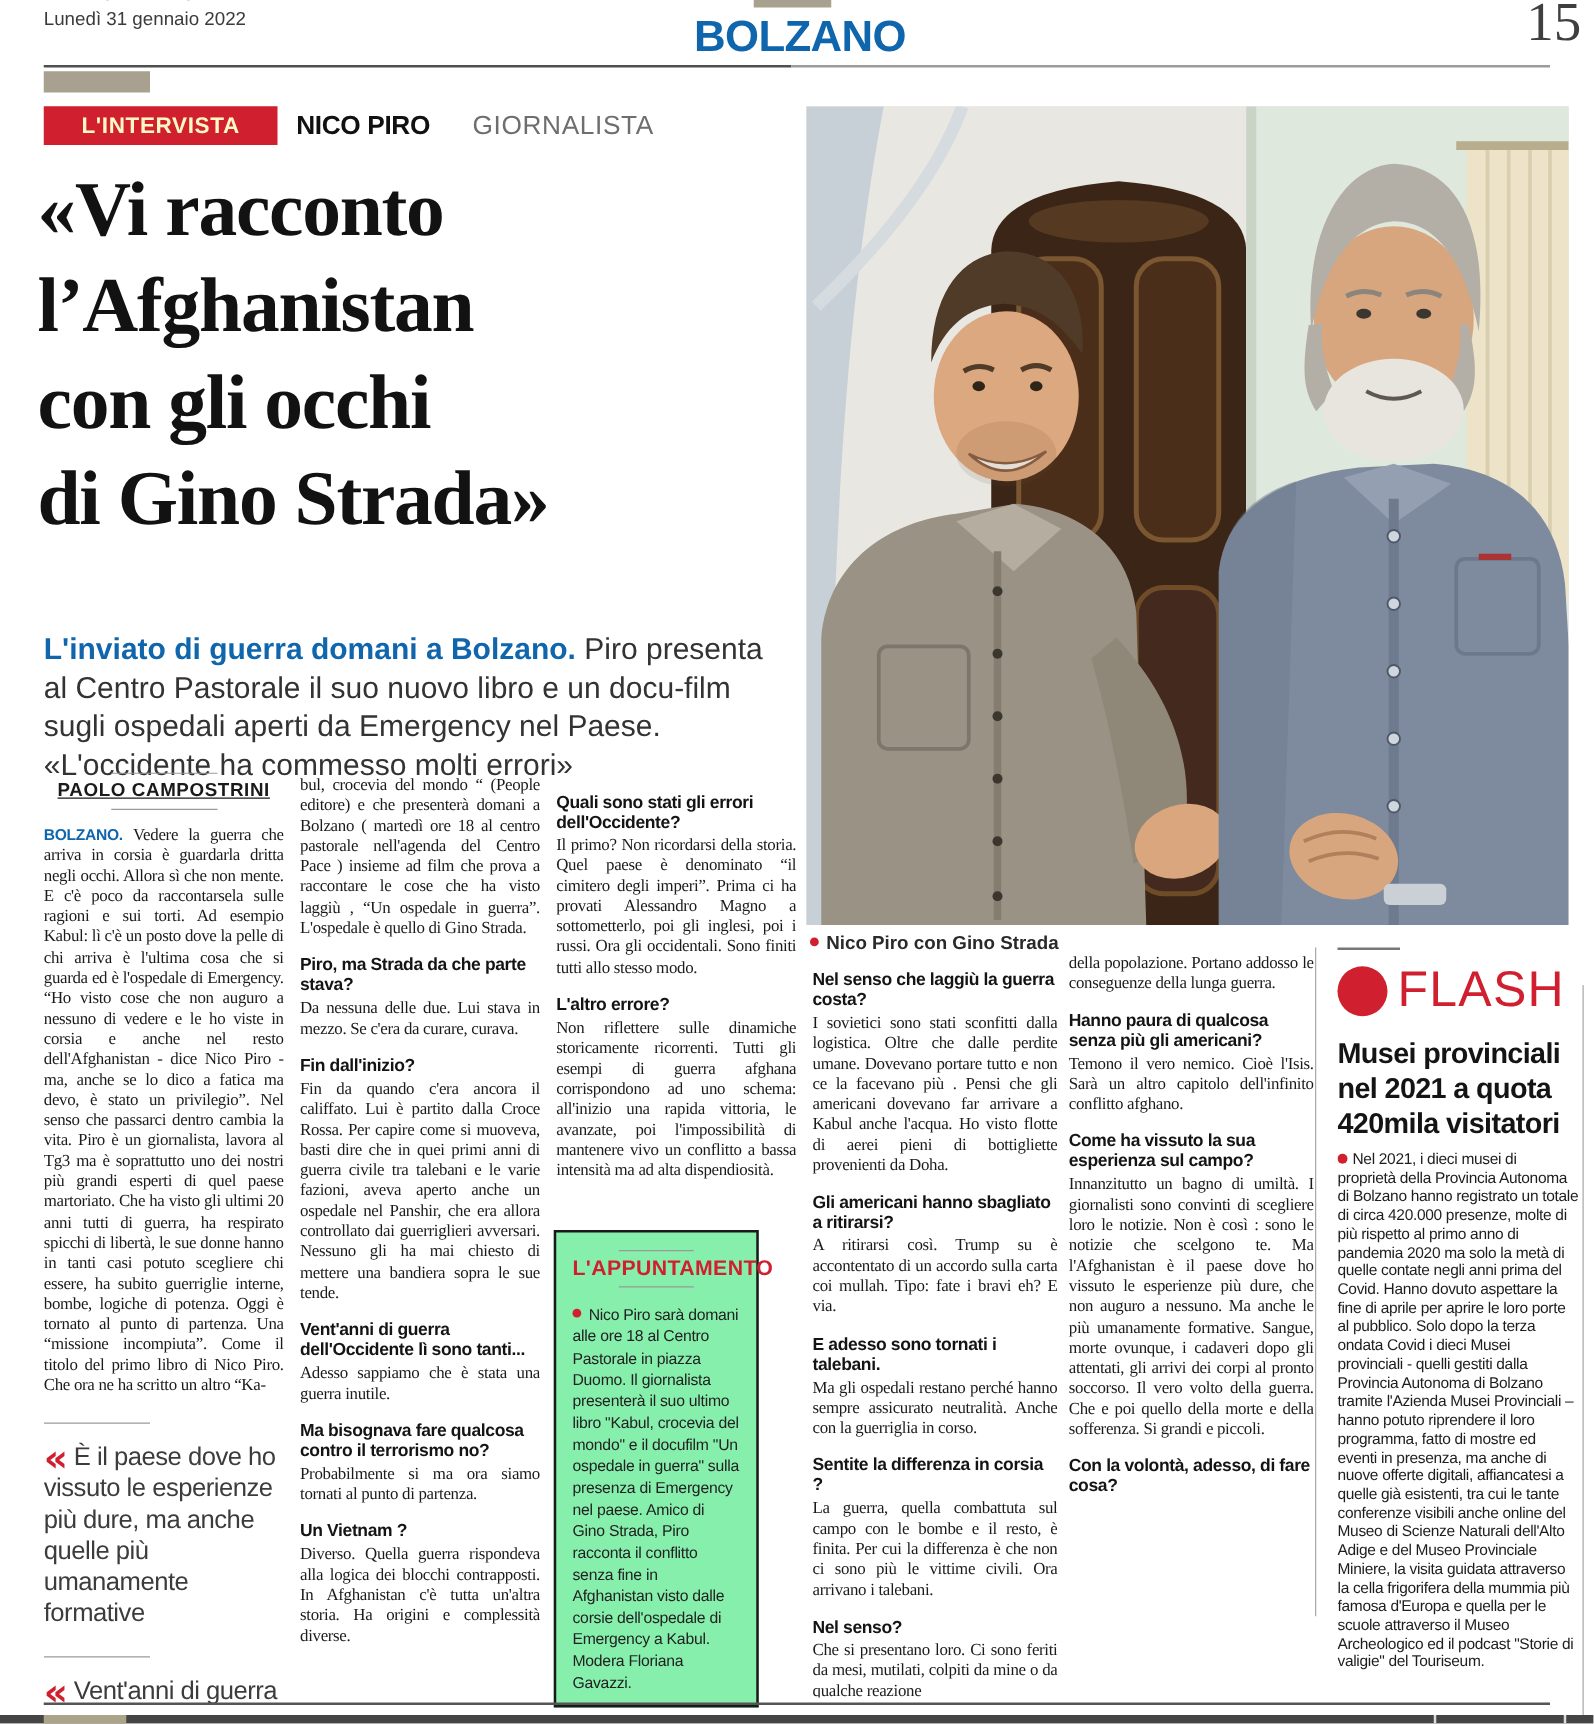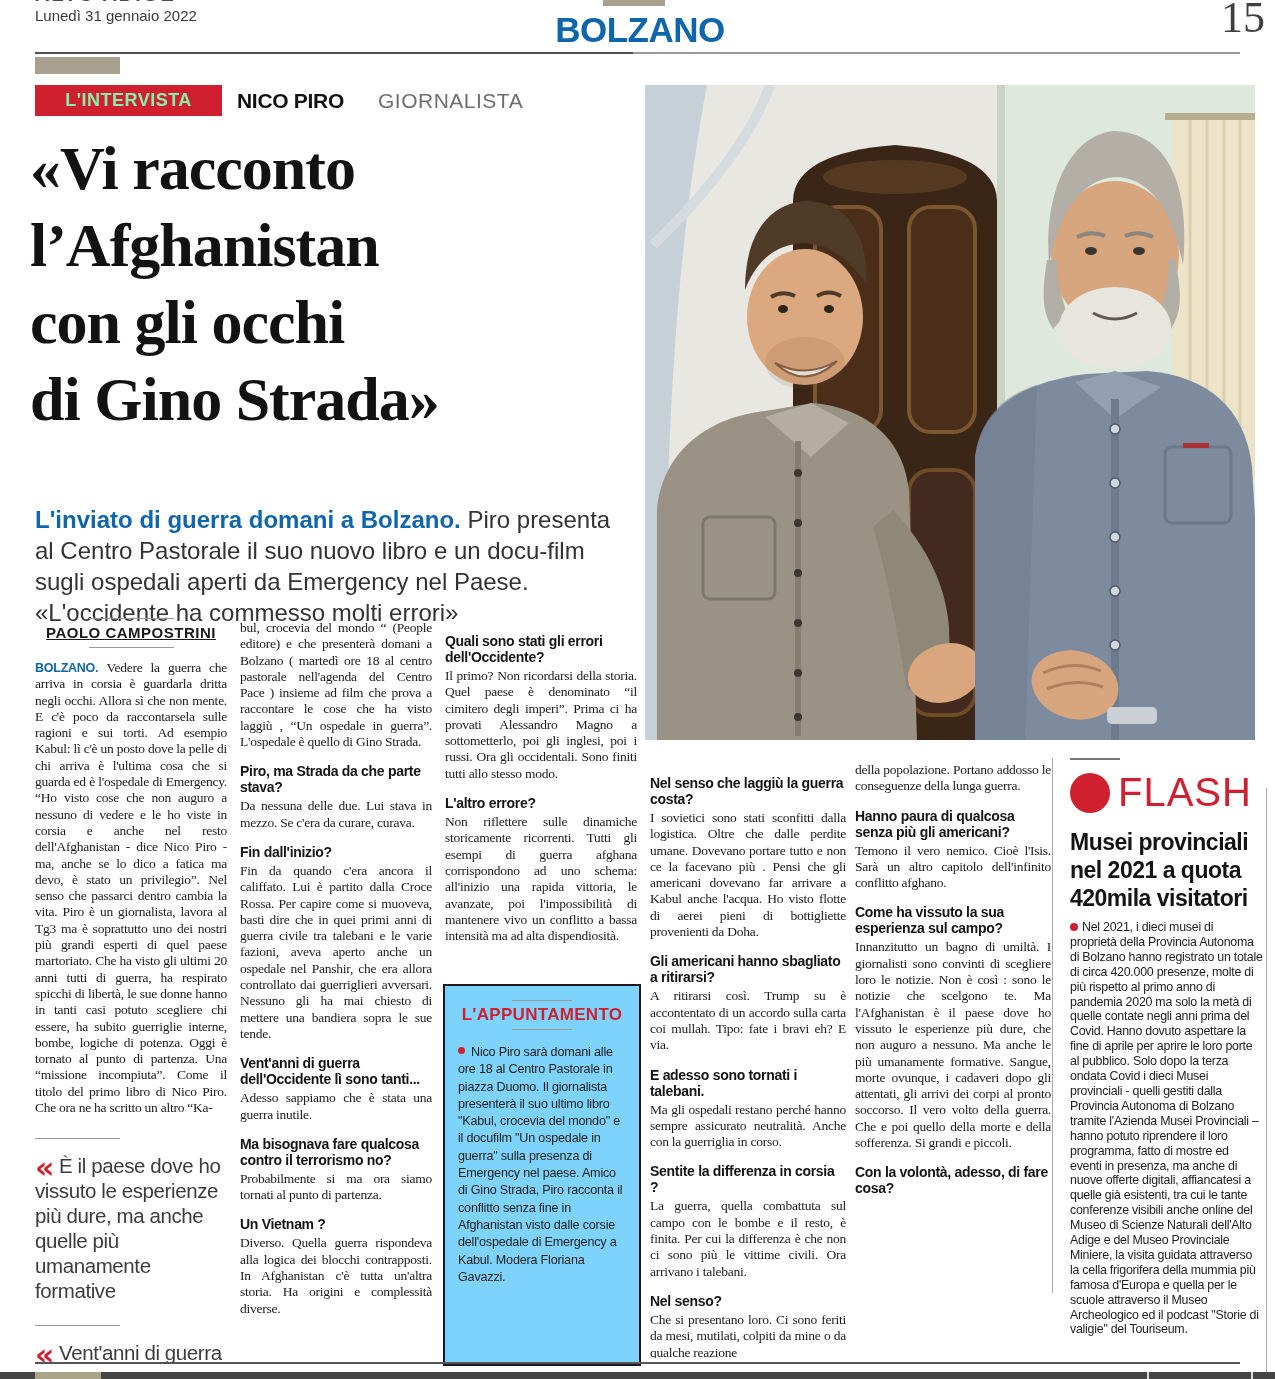--- a/index.html
+++ b/index.html
@@ -18,21 +18,21 @@
   #page-number { right:10px; top:-8px; font-family:"Liberation Serif", serif; font-size:44px; color:#3f3f3f; }
   #tan-box-top { left:603px; top:0; width:62px; height:6px; background:#a8a190; }
   #section-title { left:495px; top:10px; width:290px; text-align:center;
     font-size:35px; font-weight:bold; letter-spacing:-0.5px; color:#1066ad; }
   #rule-header-dark { left:35px; top:52px; width:598px; height:2px; background:#4f4f4f; }
   #rule-header-light { left:633px; top:52px; width:607px; height:2px; background:#9b9b9b; }
   #tan-box-2 { left:35px; top:57px; width:85px; height:17px; background:#a8a190; }
 
   
   #kicker-tag { left:35px; top:85px; width:187px; height:31px; background:#d01f2f;
-    color:#86efac; font-weight:bold; font-size:18px; text-align:center; line-height:31px; letter-spacing:0.5px; }
+    color:#fef9c3; font-weight:bold; font-size:18px; text-align:center; line-height:31px; letter-spacing:0.5px; }
   #kicker-name { left:237px; top:89px; font-size:21px; font-weight:bold; color:#111; letter-spacing:-0.3px; }
   #kicker-role { left:378px; top:89px; font-size:21px; color:#6d6e70; letter-spacing:0.5px; }
 
   
   #headline { left:30px; top:130px; width:605px;
     font-family:"Liberation Serif", serif; font-weight:bold;
     font-size:62px; line-height:77px; color:#121212; white-space:pre-line; letter-spacing:-1px; }
   #standfirst { left:35px; top:504px; width:588px; font-size:24px; line-height:31px; color:#333; }
   #standfirst .lead { color:#1066ad; font-weight:bold; }
 
@@ -61,21 +61,21 @@
   .byline-rule { width:85px; height:1px; background:#9a9a9a; margin:0 auto; }
   .byline-name { font-size:15px; font-weight:bold; letter-spacing:0.5px; color:#1a1a1a; padding:5px 0 6px 0;text-decoration:underline; }
 
   
   .pull-quote { margin-top:22px; }
   .pq-rule { width:85px; height:1px; background:#9a9a9a; margin-bottom:14px; }
   .pq-text { font-size:20.5px; line-height:25px; color:#3c3c3c; letter-spacing:-0.4px; }
   .pq-mark { color:#d01f2f; font-family:"DejaVu Sans", sans-serif; font-weight:bold; font-size:30px; line-height:0; vertical-align:-5px; margin-right:5px; }
 
   
-  #appt-box { left:443px; top:984px; width:198px; height:382px; border:2px solid #1a1a1a; padding:10px 13px; background:#7dd3fc; }
+  #appt-box { left:443px; top:984px; width:164px; height:382px; border:2px solid #1a1a1a; padding:10px 13px; background:#86efac; }
   .box-rule { width:60px; height:1px; background:#9a9a9a; margin:4px auto; }
   #appt-label { text-align:center; color:#d01f2f; font-weight:bold; font-size:17px; letter-spacing:0.3px; }
   #appt-title { margin-top:12px; font-size:25px; line-height:29px; font-weight:bold; color:#141414; white-space:pre-line; letter-spacing:-0.5px; }
   #appt-text { margin-top:14px; font-size:12.6px; line-height:17.3px; color:#222; letter-spacing:-0.2px; }
 
   
   #flash-rule { left:1070px; top:758px; width:50px; height:2px; background:#777; }
   #flash-head { left:1070px; top:770px; width:192px; }
   .flash-row { display:flex; align-items:center; gap:8px; }
   .flash-circle { width:40px; height:40px; border-radius:50%; background:#d01f2f; flex:0 0 auto; }
@@ -181,20 +181,21 @@
       <path d="M448,228 Q470,240 492,228" stroke="#5e5850" stroke-width="3" fill="none"></path>
       <path d="M432,152 Q446,145 460,151" stroke="#8b857b" stroke-width="4" fill="none"></path>
       <path d="M480,151 Q494,145 508,152" stroke="#8b857b" stroke-width="4" fill="none"></path>
       <ellipse cx="446" cy="166" rx="6" ry="4" fill="#3a3630"></ellipse>
       <ellipse cx="494" cy="166" rx="6" ry="4" fill="#3a3630"></ellipse>
       <ellipse cx="430" cy="600" rx="44" ry="34" fill="#d8a67e" transform="rotate(14 430 600)"></ellipse>
       <path d="M398,588 Q428,574 456,586 M402,604 Q430,592 458,602" stroke="#b07f5c" stroke-width="3" fill="none"></path>
       <rect x="462" y="622" width="50" height="17" rx="5" fill="#cbd0d6"></rect>
     </svg>
   </div>
+  <div class="abs" id="caption"><span class="red-dot"></span><span>Nico Piro con Gino Strada</span></div>
 
   <div class="col" id="col1">
     <div class="byline-block">
       <div class="byline-rule"></div>
       <div class="byline-name">PAOLO CAMPOSTRINI</div>
       <div class="byline-rule"></div>
     </div>
   <p class="body-p"><span class="lead-word">BOLZANO. </span>Vedere la guerra che arriva in corsia è guardarla dritta negli occhi. Allora sì che non mente. E c'è poco da raccontarsela sulle ragioni e sui torti. Ad esempio Kabul: lì c'è un posto dove la pelle di chi arriva è l'ultima cosa che si guarda ed è l'ospedale di Emergency. “Ho visto cose che non auguro a nessuno di vedere e le ho viste in corsia e anche nel resto dell'Afghanistan - dice Nico Piro - ma, anche se lo dico a fatica ma devo, è stato un privilegio”. Nel senso che passarci dentro cambia la vita. Piro è un giornalista, lavora al Tg3 ma è soprattutto uno dei nostri più grandi esperti di quel paese martoriato. Che ha visto gli ultimi 20 anni tutti di guerra, ha respirato spicchi di libertà, le sue donne hanno in tanti casi potuto scegliere chi essere, ha subito guerriglie interne, bombe, logiche di potenza. Oggi è tornato al punto di partenza. Una “missione incompiuta”. Come il titolo del primo libro di Nico Piro. Che ora ne ha scritto un altro “Ka-</p>
       <div class="pull-quote">
         <div class="pq-rule"></div>

